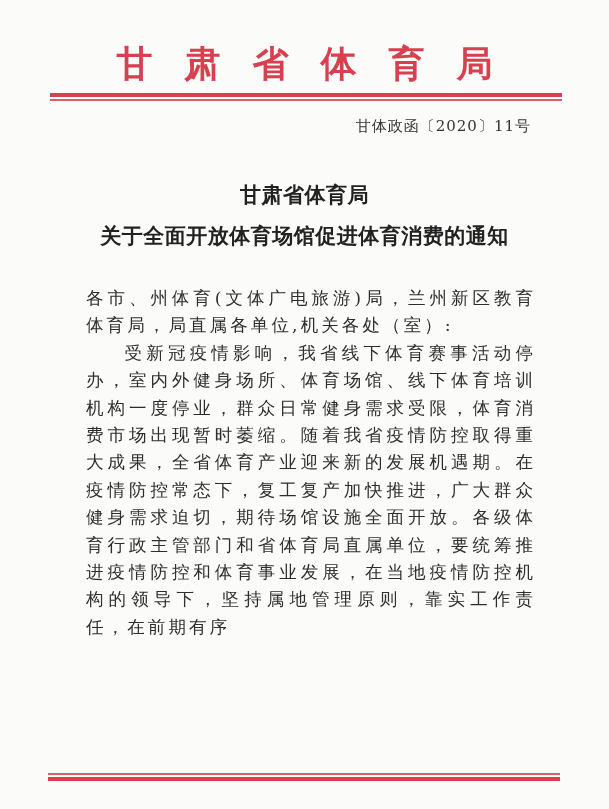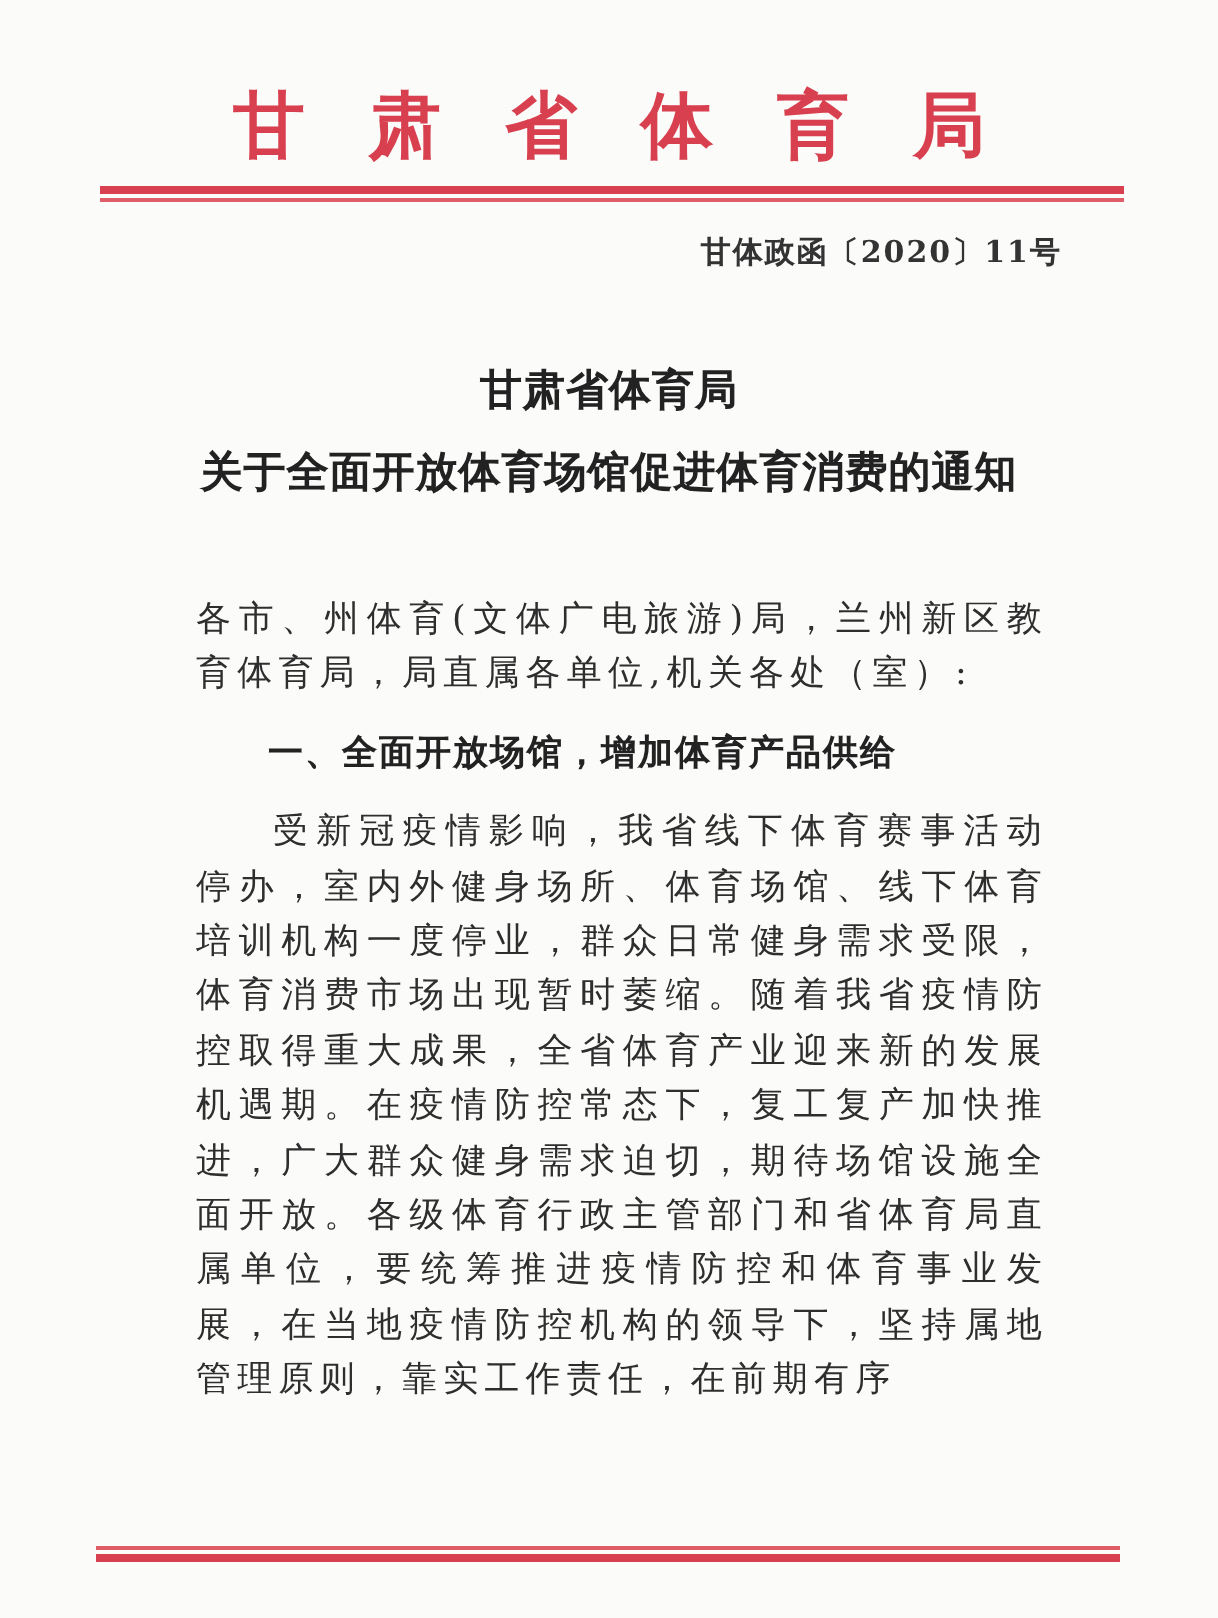--- a/index.html
+++ b/index.html
@@ -22,36 +22,36 @@
       padding-left: 32px;
       box-sizing: border-box;
     }
     .rule { position: absolute; left: 50px; width: 512px; background: #d9404f; }
     .rule.thick-top { top: 93px; height: 4px; }
     .rule.thin-top { top: 99px; height: 1.5px; opacity: .85; }
     .rule.thin-bot { top: 773px; height: 1.5px; left: 48px; opacity: .85; }
     .rule.thick-bot { top: 777px; height: 4px; left: 48px; }
     .docno {
       position: absolute; top: 117px; right: 78px;
-      font-size: 15px; letter-spacing: 1px; color: #333; font-weight: bold;
+      font-size: 15px; letter-spacing: 1px; color: #333;
     }
     .title {
       position: absolute; left: 0; width: 609px; text-align: center;
       font-weight: bold; font-size: 21px; color: #222;
       letter-spacing: 0.5px;
     }
     .title.l1 { top: 181px; }
     .title.l2 { top: 222px; }
     .body {
       position: absolute; left: 86px; width: 450px; top: 285px;
       font-size: 17.5px; line-height: 27.4px; letter-spacing: 3.1px;
       color: #2e2e2e;
       text-align: justify;
     }
-    .body p { margin: 12px; }
+    .body p { margin: 0; }
     .indent { text-indent: 2.2em; }
     .section-heading {
       font-family: "DejaVu Sans", "Liberation Sans", sans-serif;
       font-weight: bold; letter-spacing: 1px; font-size: 17.5px;
       padding-left: 36px; color: #222;
     }
   </style>
 </head>
 <body>
 
@@ -59,18 +59,17 @@
 <div class="rule thick-top"></div>
 <div class="rule thin-top"></div>
 
 <div class="docno">甘体政函〔2020〕11号</div>
 
 <div class="title l1">甘肃省体育局</div>
 <div class="title l2">关于全面开放体育场馆促进体育消费的通知</div>
 
 <div class="body">
   <p>各市、州体育(文体广电旅游)局，兰州新区教育体育局，局直属各单位,机关各处（室）:</p>
-  <p class="section-heading">一、全面开放场馆，增加体育产品供给</p>
   <p class="indent">受新冠疫情影响，我省线下体育赛事活动停办，室内外健身场所、体育场馆、线下体育培训机构一度停业，群众日常健身需求受限，体育消费市场出现暂时萎缩。随着我省疫情防控取得重大成果，全省体育产业迎来新的发展机遇期。在疫情防控常态下，复工复产加快推进，广大群众健身需求迫切，期待场馆设施全面开放。各级体育行政主管部门和省体育局直属单位，要统筹推进疫情防控和体育事业发展，在当地疫情防控机构的领导下，坚持属地管理原则，靠实工作责任，在前期有序</p>
 </div>
 
 <div class="rule thin-bot"></div>
 <div class="rule thick-bot"></div>
 
 </body></html>

